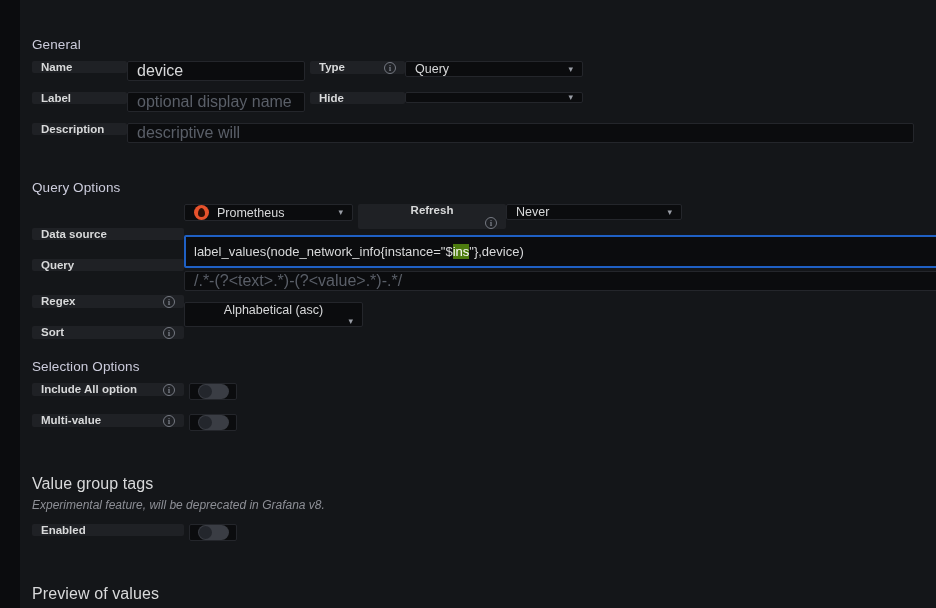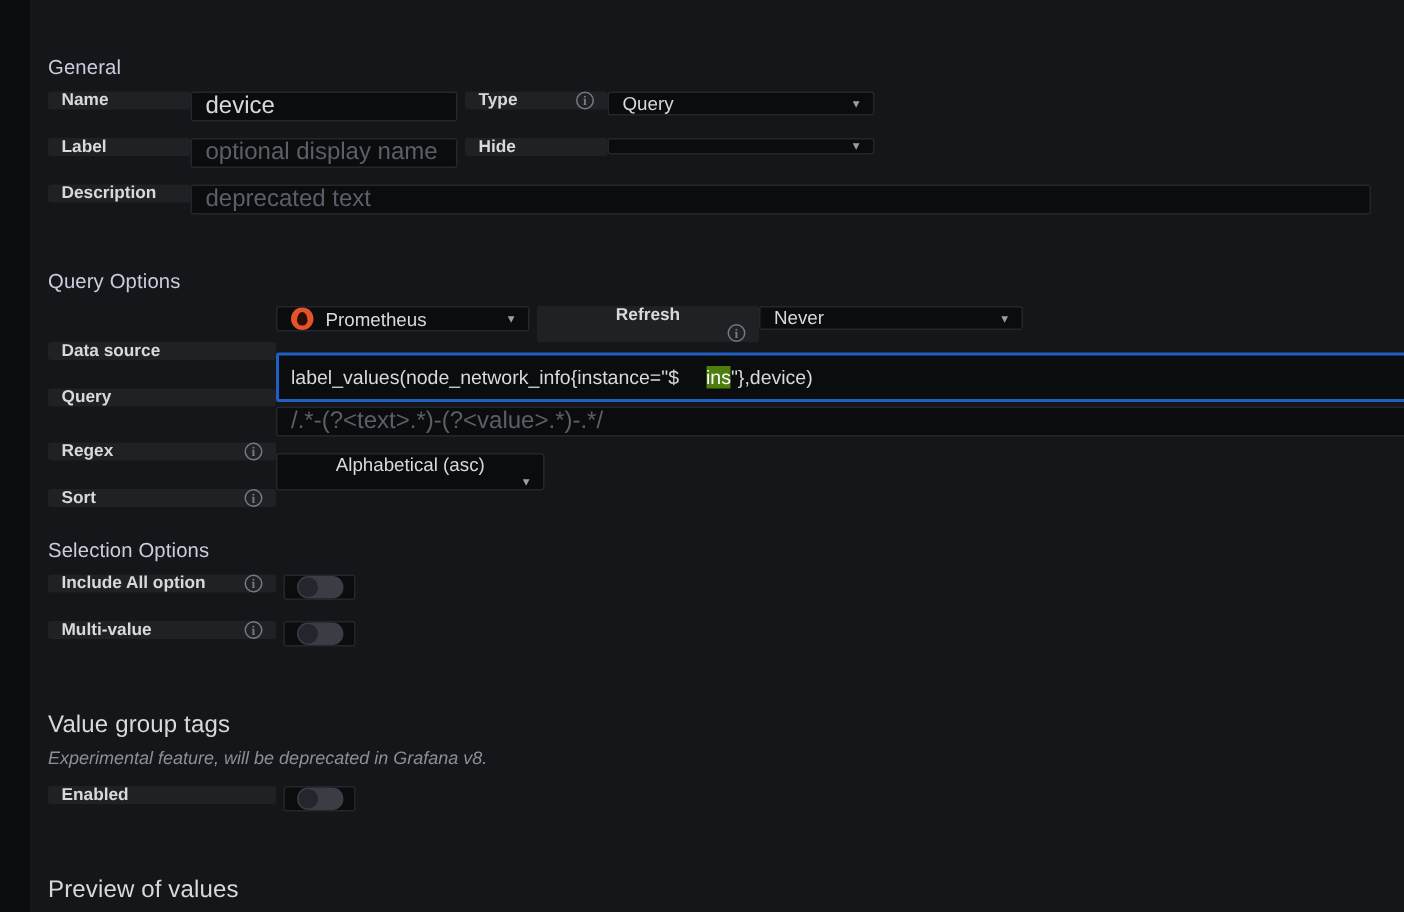--- a/index.html
+++ b/index.html
@@ -139,21 +139,20 @@
     padding: 0 8px;
     height: 33px;
     width: 800px;
     flex: 0 0 auto;
     white-space: nowrap;
     overflow: visible;
   }
   .sel-hl {
     background: #4d7c0f;
     color: #ffffff;
-    margin-left: 18px;
   }
 
   
   .ds-icon {
     width: 15px; height: 15px;
     border-radius: 50%;
     background: #e6522c;
     display: inline-flex;
     align-items: center;
     justify-content: center;
@@ -261,21 +260,21 @@
       <div class="gap"></div>
       <div class="flabel w-type">Hide</div>
       <div class="fselect w-hide-sel">
         <span></span>
         <span class="caret">▾</span>
       </div>
     </div>
 
     <div class="row">
       <div class="flabel w-desc">Description</div>
-      <div class="finput w-in-desc ph">deprecated text</div>
+      <div class="finput w-in-desc ph">descriptive will</div>
     </div>
 
     <div class="sp-md"></div>
 
     <div class="sec-head">Query Options</div>
 
     <div class="row">
       <div class="flabel w-ds">Data source</div>
       <div class="fselect w-ds-sel">
         <span class="ds-icon">

